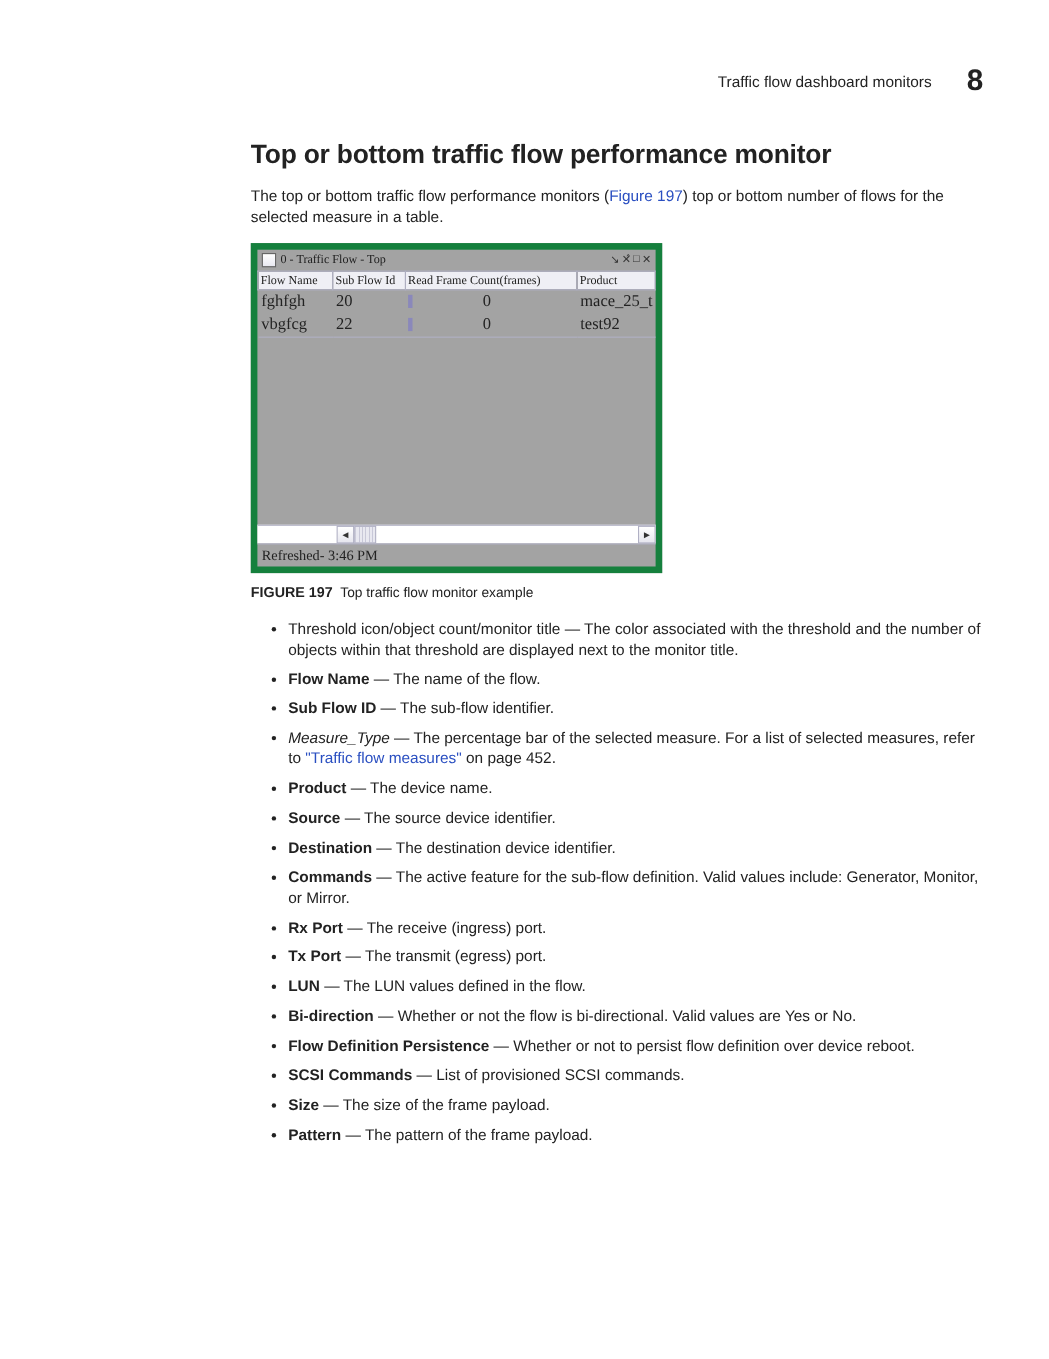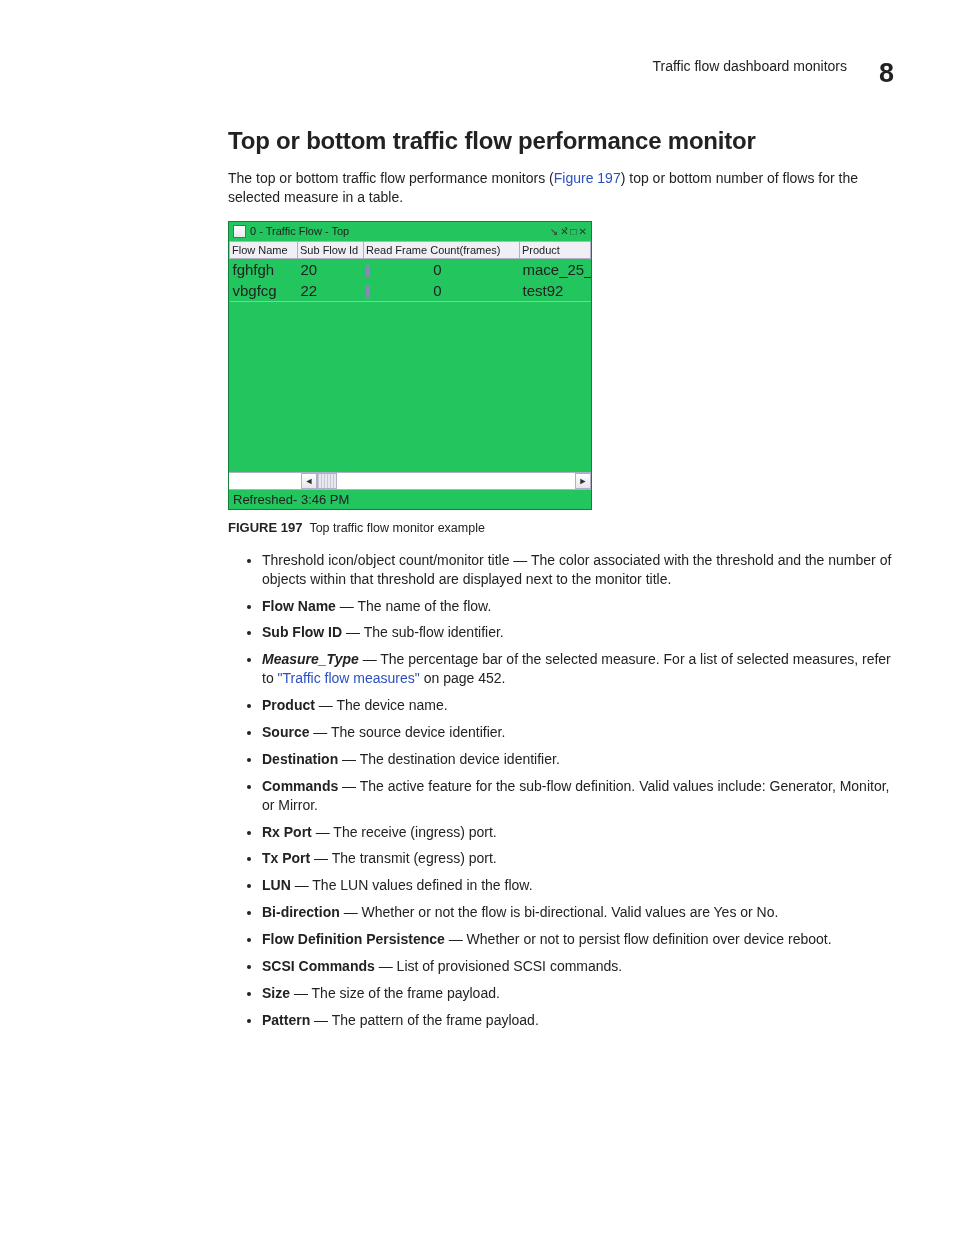--- a/index.html
+++ b/index.html
@@ -9,20 +9,21 @@
     background: #fff;
     color: #222;
     width: 954px;
   }
   .page {
     padding: 58px 60px 60px 60px;
   }
   .page-header {
     display: flex;
     justify-content: flex-end;
+    align-items: center;
     font-size: 14px;
     margin-bottom: 38px;
   }
   .page-header .chapnum {
     font-size: 27px;
     font-weight: bold;
     margin-left: 32px;
     font-family: "Arial Narrow", Arial, sans-serif;
   }
   .content {
@@ -35,26 +36,26 @@
     margin: 0 0 14px 0;
     letter-spacing: -0.2px;
   }
   .body-text {
     font-size: 14px;
     line-height: 1.35;
     margin: 0 0 14px 0;
   }
   .link { color: #2a4fc1; }
   .figure-img {
-    border: 1px solid #15803d;
+    border: 6px solid #15803d;
     width: 362px;
-    font-family: Liberation Sans, sans-serif;
+    font-family: Liberation Serif, serif;
     font-size: 11px;
     color: #222;
-    background: #22c55e;
+    background: #a3a3a3;
     margin-bottom: 10px;
   }
   .fig-titlebar {
     display: flex;
     align-items: center;
     justify-content: space-between;
     padding: 3px 4px;
   }
   .fig-title-left {
     display: flex;
@@ -163,21 +164,21 @@
   ul.bullets {
     list-style-type: disc;
     padding-left: 34px;
     margin: 0;
     font-size: 14px;
     line-height: 1.35;
   }
   ul.bullets > li {
     margin-bottom: 8px;
   }
-  .em { font-style: italic; font-weight: bold; }
+  .em { font-style: italic; }
   .b { font-weight: bold; }
   .subpara {
     margin-top: 8px;
   }
 </style>
 </head>
 <body>
 
 <div class="page">
   <div class="page-header">

